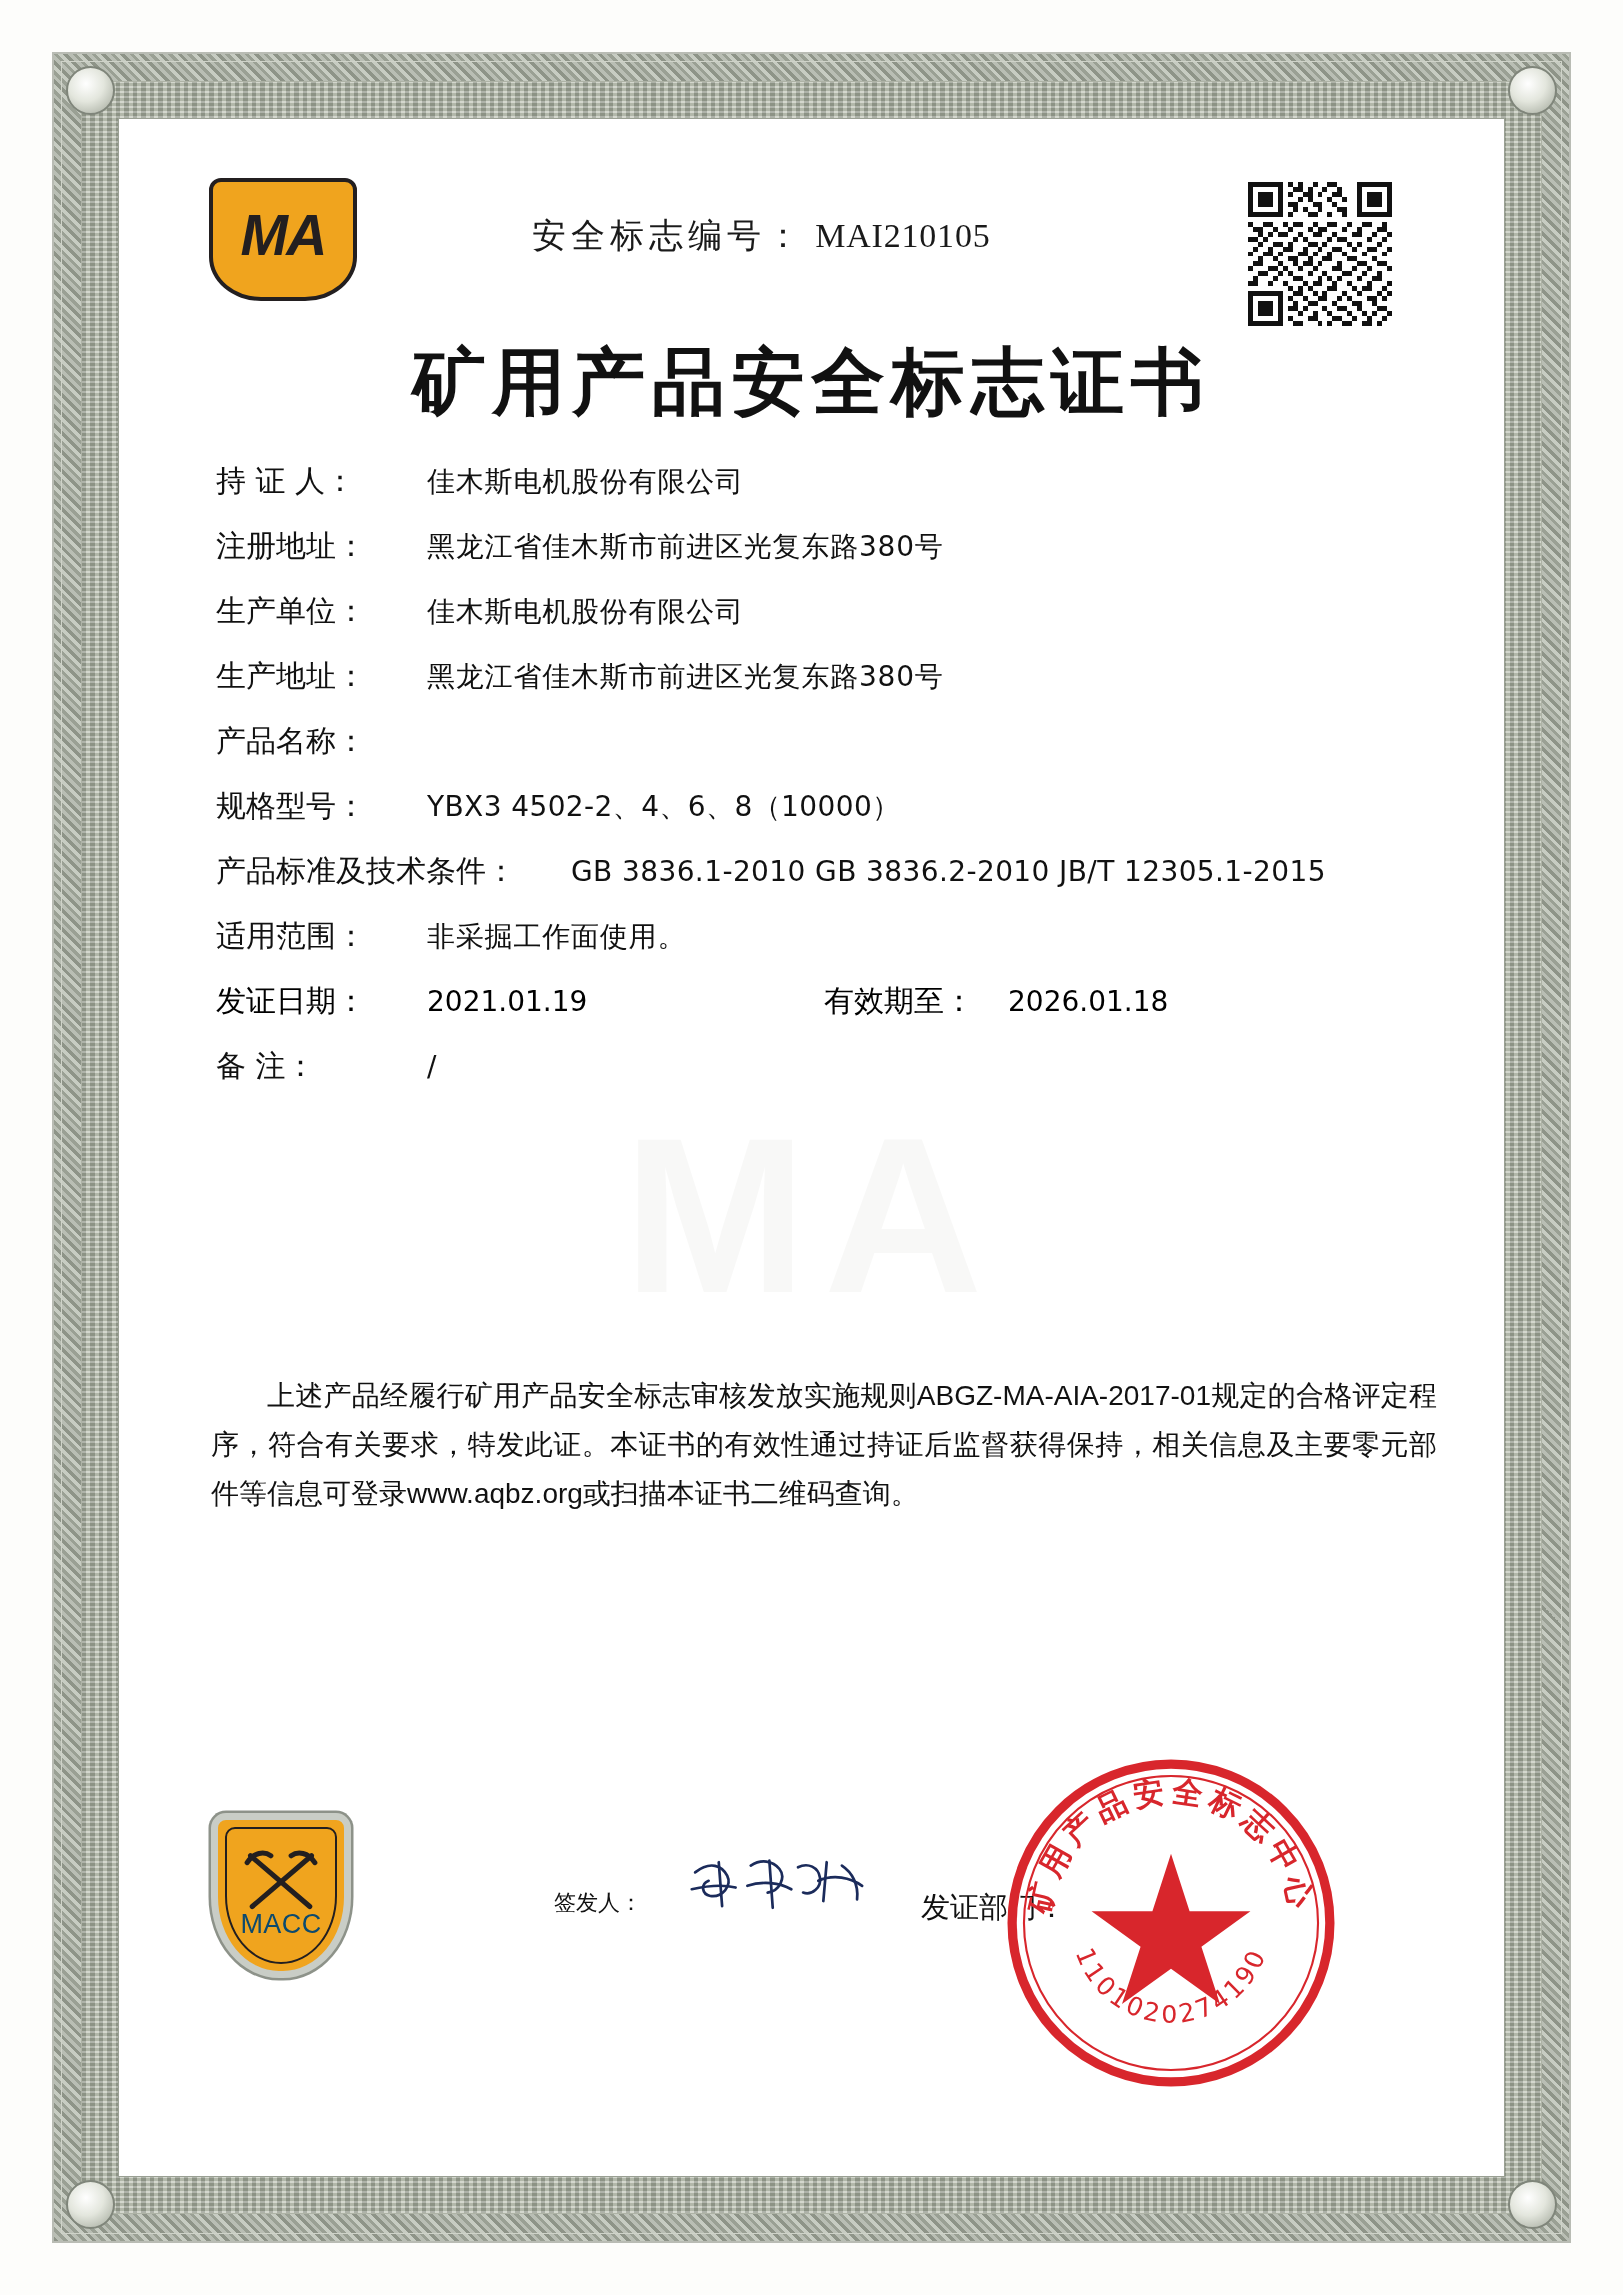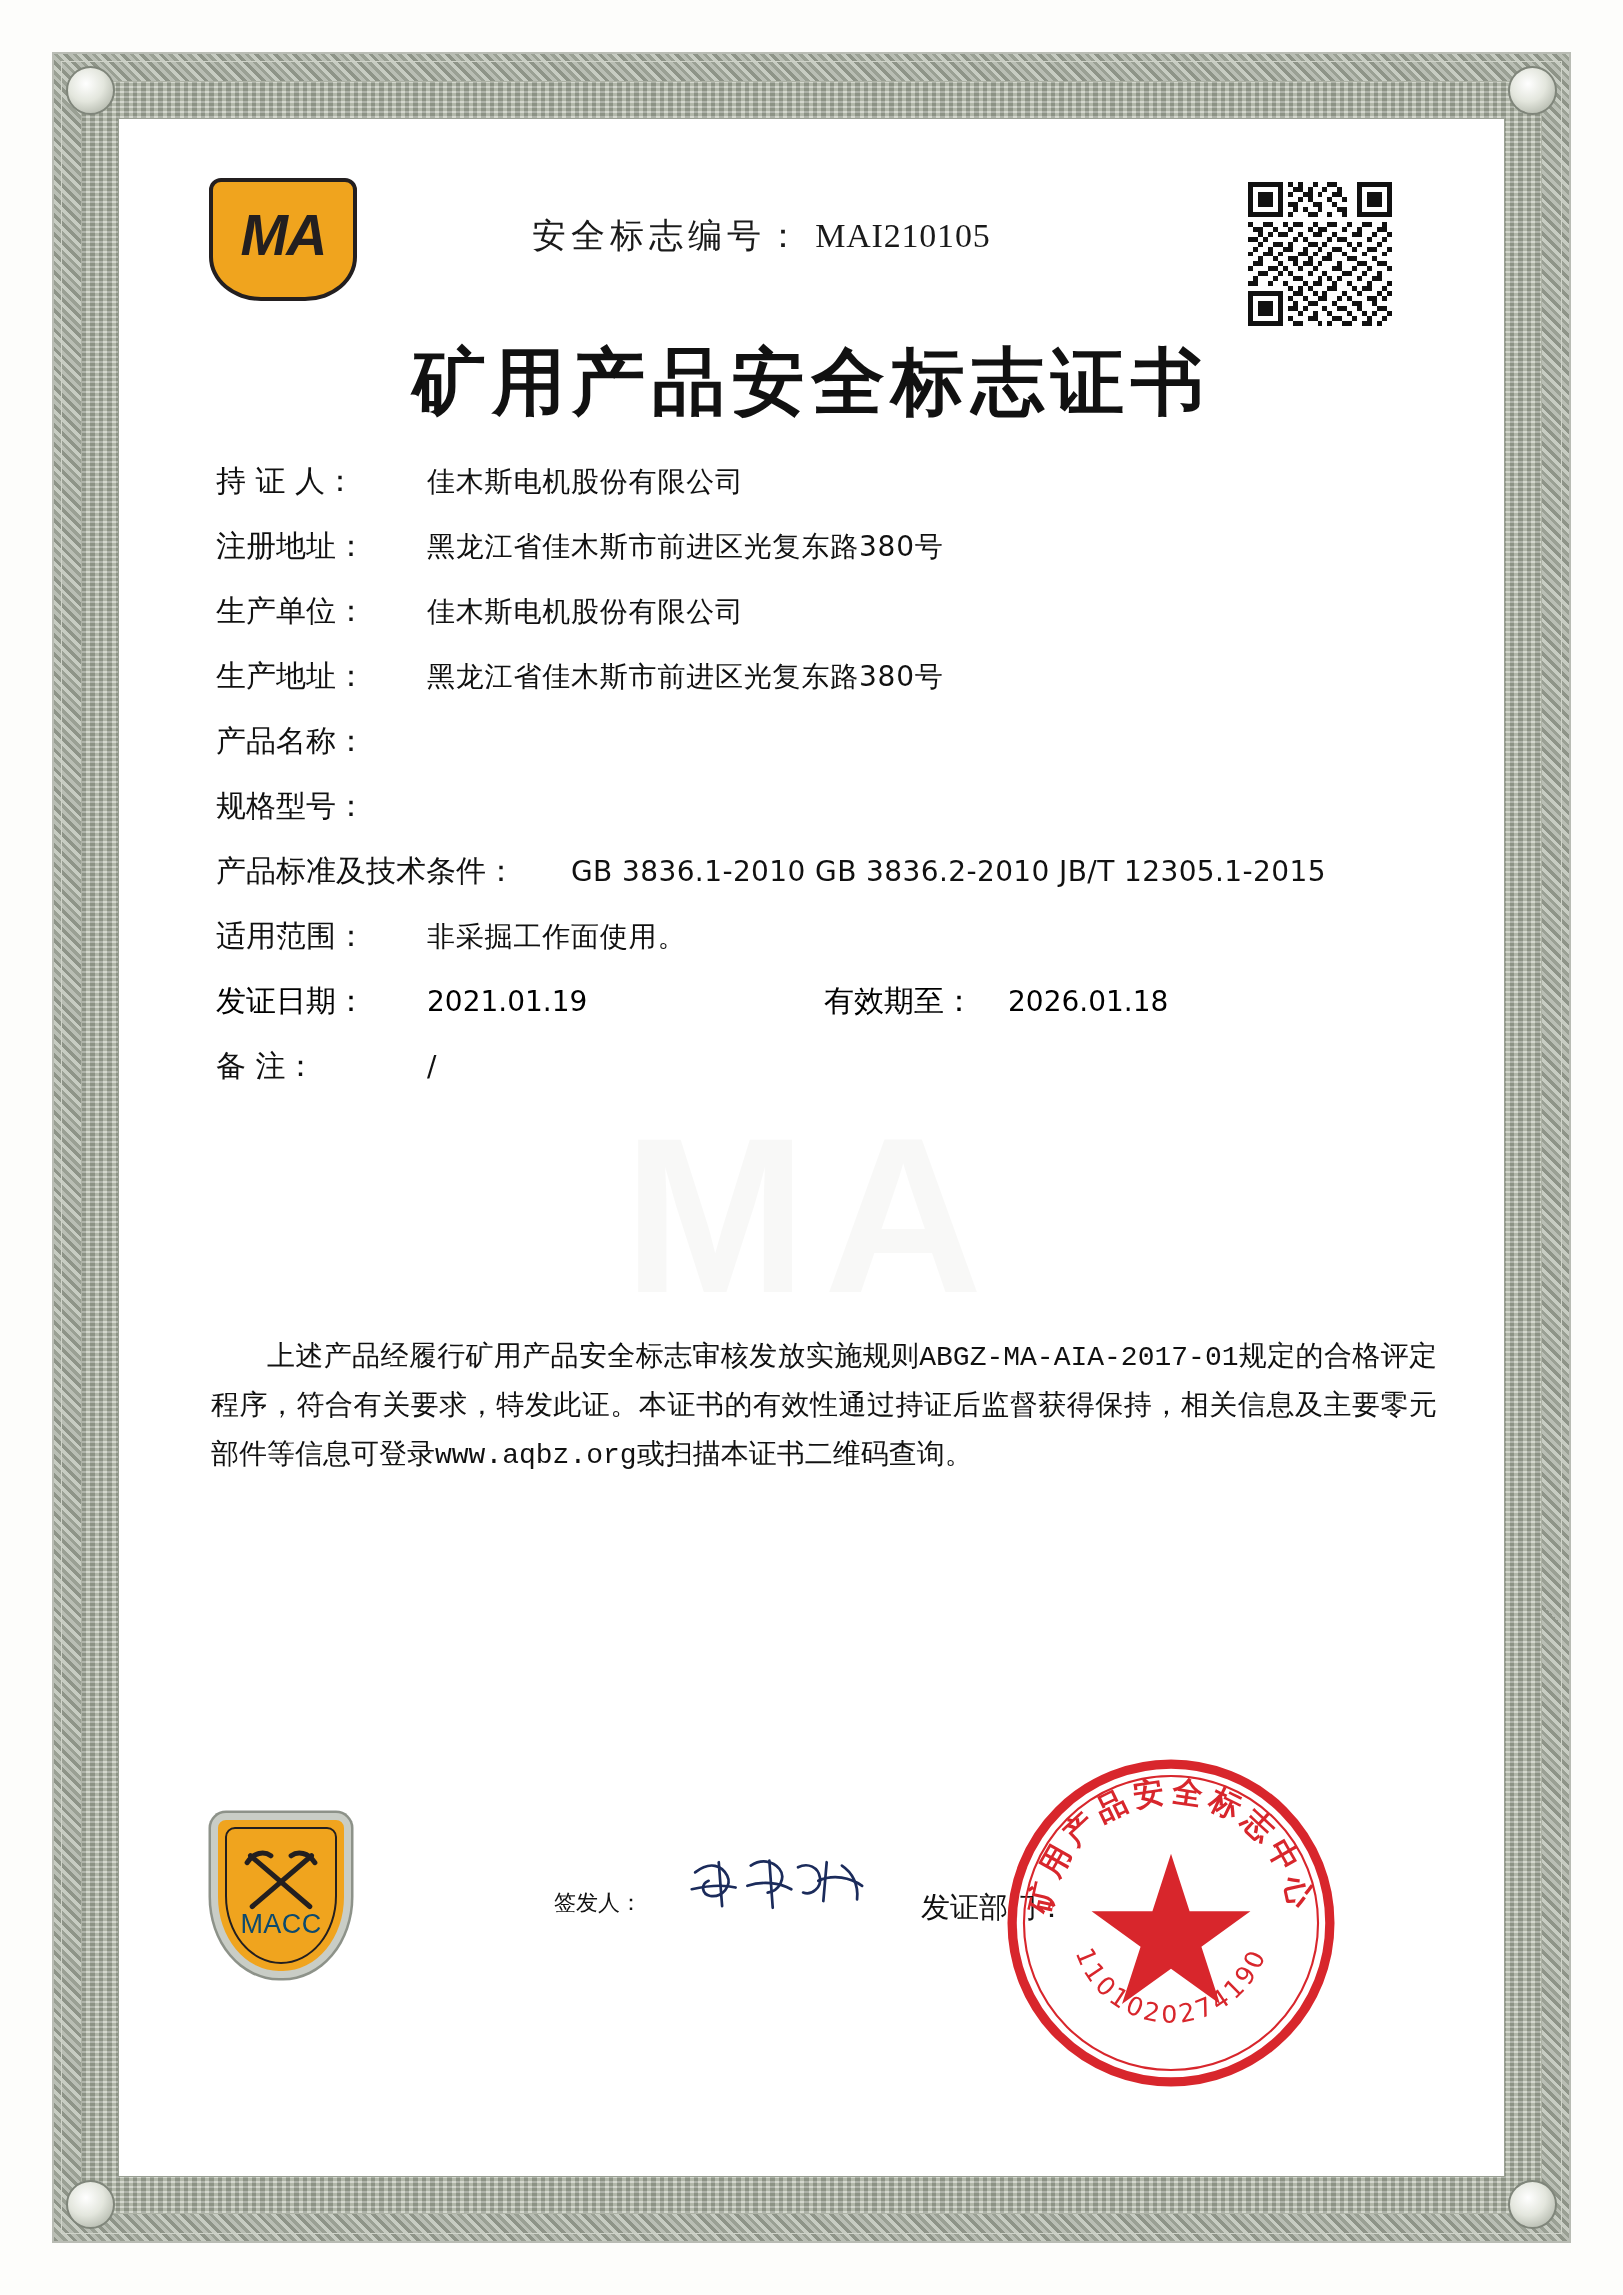--- a/index.html
+++ b/index.html
@@ -247,22 +247,22 @@
     font-family: "DejaVu Sans", sans-serif;
     flex: 0 0 auto;
     margin-right: 34px;
   }
 
   
   .para {
     position: absolute;
     left: 76px;
     right: 51px;
-    top: 1198px;
-    font-family: Liberation Mono, monospace;
+    top: 1236px;
+    font-family: Liberation Sans, sans-serif;
     font-size: 28px;
     line-height: 1.75;
     color: #111;
     text-align: justify;
     text-indent: 56px;
   }
 
   
   .footer {
     position: absolute;
@@ -612,20 +612,21 @@
         <span class="lbl">生产地址：</span>
         <span class="val">黑龙江省佳木斯市前进区光复东路380号</span>
       </div>
 
       <div class="field">
         <span class="lbl">产品名称：</span>
       </div>
 
       <div class="field">
         <span class="lbl">规格型号：</span>
+        <span class="val mono">YBX3 4502-2、4、6、8（10000）</span>
       </div>
 
       <div class="field">
         <span class="lbl wide">产品标准及技术条件：</span>
         <span class="val mono">GB 3836.1-2010  GB 3836.2-2010 JB/T 12305.1-2015</span>
       </div>
 
       <div class="field">
         <span class="lbl">适用范围：</span>
         <span class="val">非采掘工作面使用。</span>

